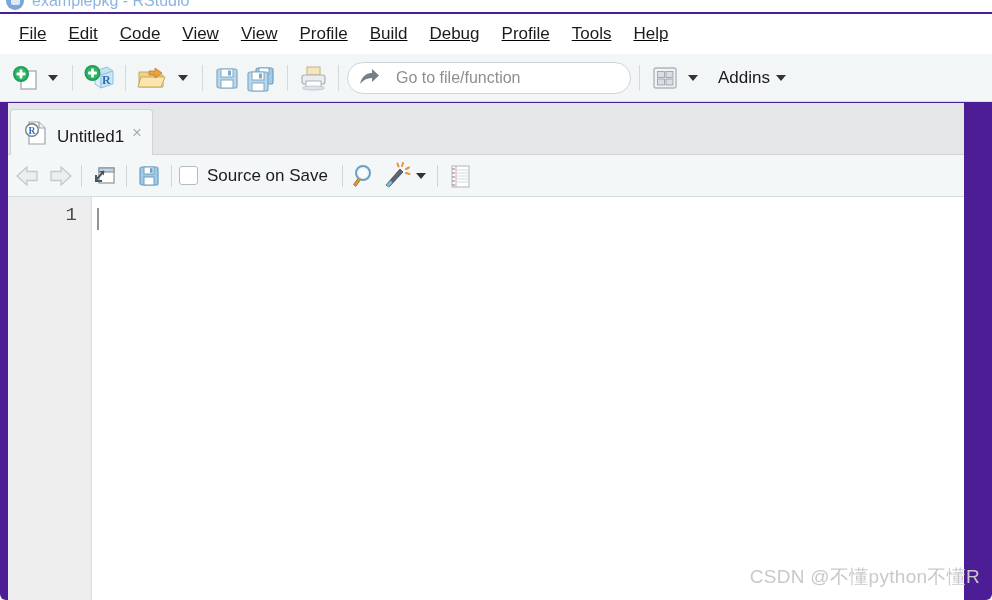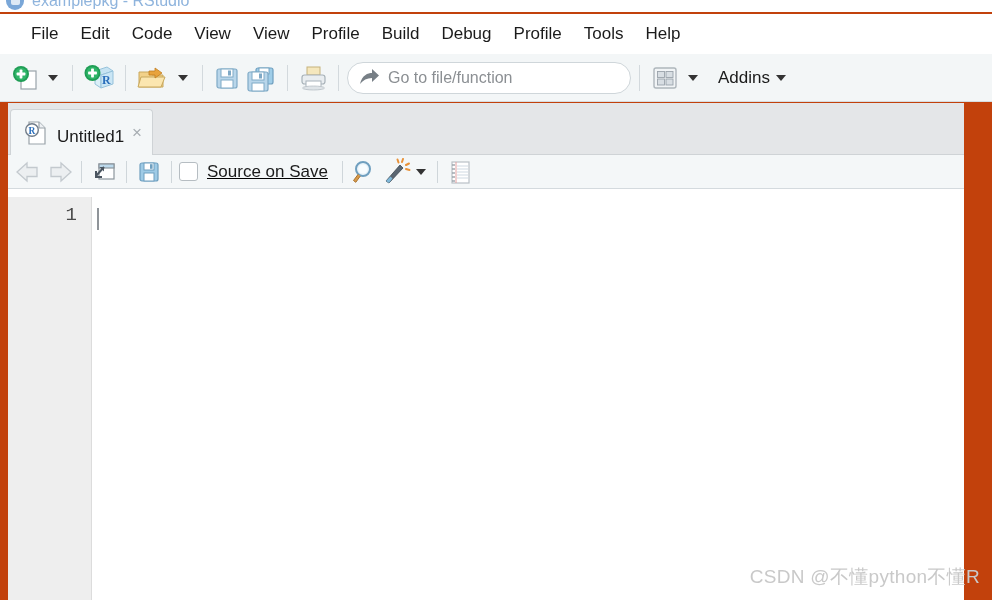--- a/index.html
+++ b/index.html
@@ -6,21 +6,22 @@
   html, body {
     margin: 0; padding: 0;
     width: 992px; height: 600px;
     overflow: hidden;
     background: #ffffff;
     font-family: "Liberation Sans", sans-serif;
   }
   #app {
     position: relative;
     width: 992px; height: 600px;
-    background: #c2410c;
+    background: #4c1d95;
+    border-radius: 6px;
   }
 
   
   .titlebar {
     position: absolute;
     left: 0; top: -10px;
     width: 992px; height: 22px;
     display: flex; align-items: center;
     padding-left: 6px;
     overflow: hidden;
@@ -48,21 +49,22 @@
     white-space: nowrap;
   }
 
   
   .menubar {
     position: absolute;
     left: 0; top: 14px;
     width: 992px; height: 40px;
     display: flex; align-items: center;
     background: #ffffff;
-    padding-left: 20px;
+    padding-left: 8px;
+    text-decoration: underline;
   }
   .menu-item {
     font-size: 17px;
     color: #1b1b1b;
     padding: 3px 11px;
     white-space: nowrap;
     cursor: default;
   }
 
   
@@ -99,21 +101,21 @@
   .gotobox {
     display: flex; align-items: center;
     width: 284px; height: 32px;
     background: #ffffff;
     border: 1px solid #cfd6da;
     border-radius: 16px;
     padding: 0 10px;
   }
   .gotobox-text {
     font-size: 16px; color: #8b8f93;
-    margin-left: 8px;
+    margin-left: 16px;
   }
   .addins-label {
     font-size: 17px; color: #1b1b1b;
     margin-left: 14px;
   }
 
   
   .source-pane {
     position: absolute;
     left: 8px; top: 103px;
@@ -145,26 +147,25 @@
   .tab-close {
     font-size: 17px; color: #a7adb2;
     line-height: 1;
     cursor: default;
   }
 
   
   .editor-toolbar {
     position: absolute;
     left: 0; top: 52px;
-    width: 956px; height: 34px;
+    width: 956px; height: 42px;
     background: #f4f7f8;
     border-bottom: 1px solid #d4dade;
     display: flex; align-items: center;
     padding: 0 6px;
-    text-decoration: underline;
   }
   .et-btn {
     display: flex; align-items: center; justify-content: center;
     height: 30px; min-width: 30px;
     border-radius: 3px;
     cursor: default;
   }
   .et-sep {
     width: 1px; height: 22px;
     background: #cfd6da;

